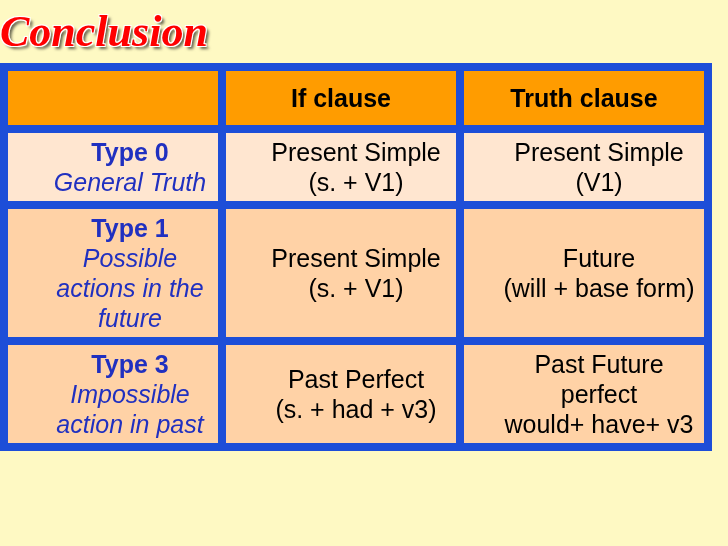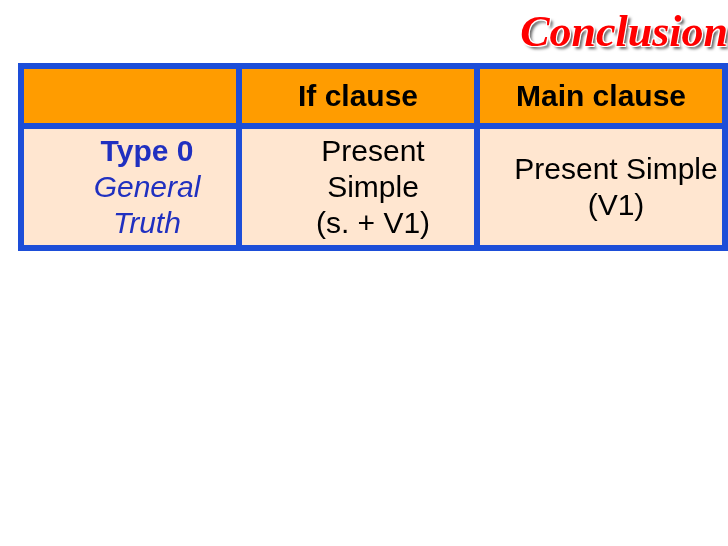--- a/index.html
+++ b/index.html
@@ -7,24 +7,24 @@
     padding: 0;
     background: #000;
     width: 728px;
     height: 546px;
     font-family: "Comic Sans MS", "Comic Sans", cursive, sans-serif;
     overflow: hidden;
   }
   .slide {
     width: 728px;
     height: 546px;
-    background: #ffffff;
+    background: #fef9c3;
     display: flex;
     flex-direction: column;
-    align-items: flex-end;
+    align-items: flex-start;
   }
   .title {
     font-family: Georgia, "Times New Roman", serif;
     font-style: italic;
     font-size: 44px;
     color: #ff0000;
     margin-top: 6px;
     margin-bottom: 6px;
     text-shadow:
       -1px -1px 0 #fff,
@@ -33,24 +33,24 @@
        1px  1px 0 #fff,
        3px 3px 3px rgba(0,0,0,0.6);
      font-weight: bold;
   }
   table {
     border-collapse: collapse;
     width: 704px;
     table-layout: fixed;
   }
   th, td {
-    border: 6px solid #1d4ed8;
+    border: 8px solid #1d4ed8;
     text-align: center;
     vertical-align: middle;
-    font-size: 30px;
+    font-size: 25px;
     line-height: 1.2;
     padding: 4px 2px;
     font-family: "Comic Sans MS", "Comic Sans", cursive, sans-serif;
   }
   th {
     background: #ff9c00;
     color: #000;
     font-weight: bold;
     height: 46px;
   }
@@ -73,29 +73,45 @@
   <table>
     <colgroup>
       <col class="col0">
         <col class="col1">
         <col class="col2">
     </colgroup>
     <tbody>
         <tr>
       <th></th>
       <th>If    clause</th>
-      <th>Main clause</th>
+      <th>Truth clause</th>
     </tr>
 
     <tr class="light">
       <td class="label">
         <span class="type">Type 0</span>
         <span class="desc">General Truth</span>
       </td>
       <td class="cell">Present Simple<br>(s. + V1)</td>
       <td class="cell">Present Simple<br>(V1)</td>
     </tr>
 
+    <tr class="dark">
+      <td class="label">
+        <span class="type">Type 1</span>
+        <span class="desc">Possible actions in the future</span>
+      </td>
+      <td class="cell">Present Simple<br>(s. + V1)</td>
+      <td class="cell">Future<br>(will + base form)</td>
+    </tr>
 
 
+    <tr class="dark">
+      <td class="label">
+        <span class="type">Type 3</span>
+        <span class="desc">Impossible action in past</span>
+      </td>
+      <td class="cell">Past Perfect<br>(s. + had + v3)</td>
+      <td class="cell">Past Future perfect<br>would+ have+ v3</td>
+    </tr>
   </tbody>
     </table>
 </div>
 
 </body></html>

